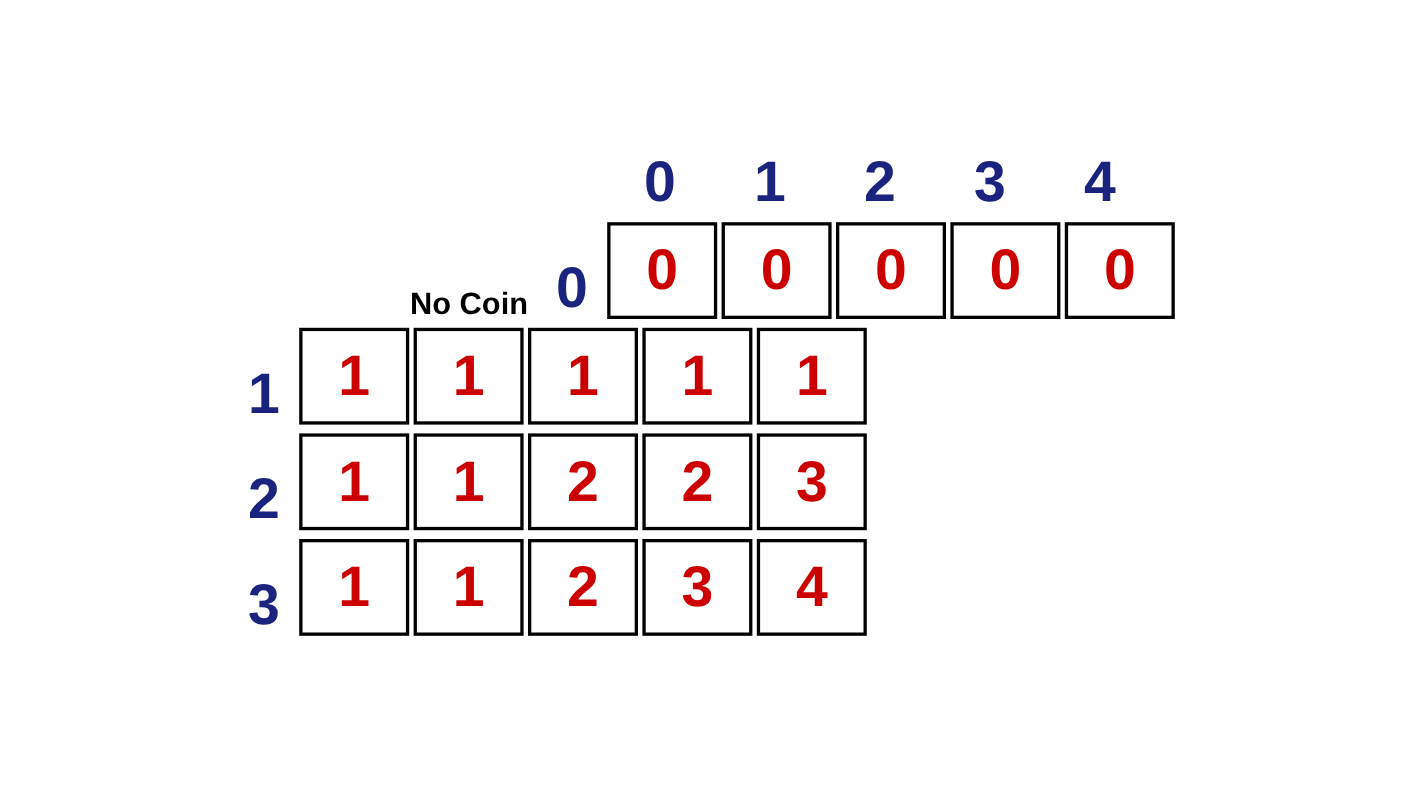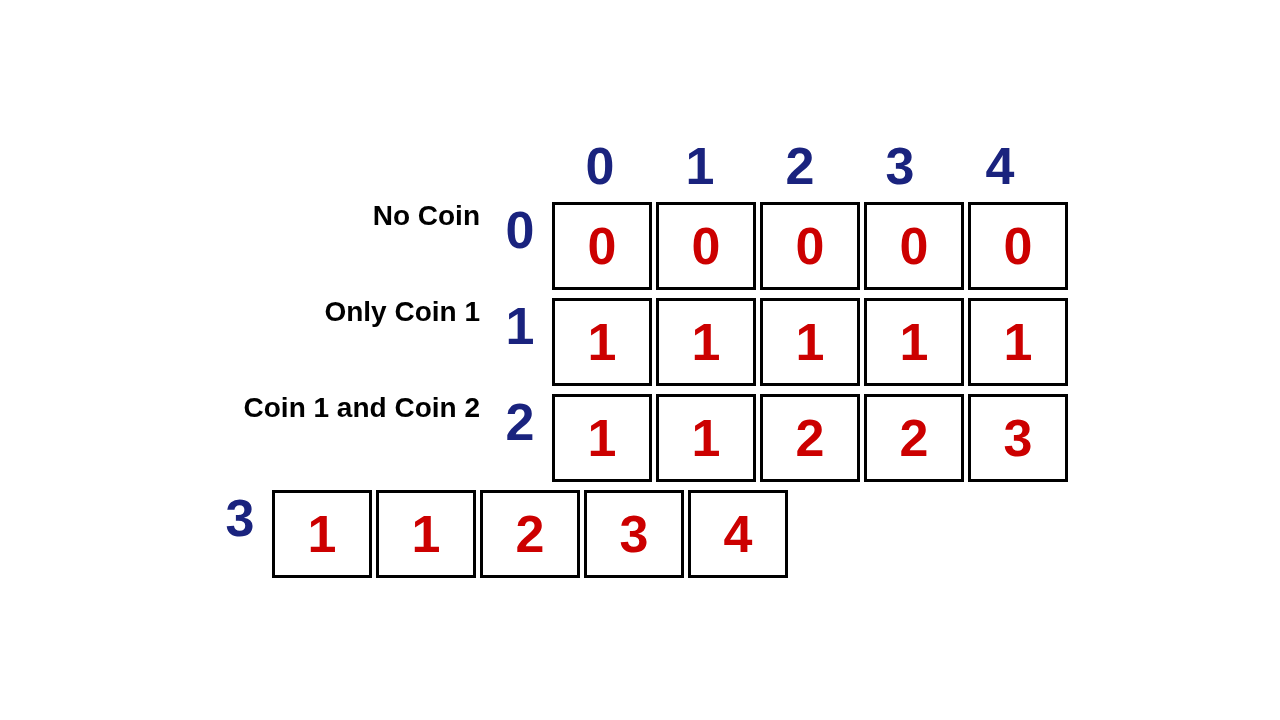--- a/index.html
+++ b/index.html
@@ -28,21 +28,21 @@
     }
     .col-header {
       width: 100px;
       text-align: center;
       font-size: 52px;
       font-weight: bold;
       color: #1a237e;
     }
     .data-row {
       display: flex;
-      align-items: flex-start;
+      align-items: flex-end;
       margin-bottom: 4px;
     }
     .row-label-area {
       width: 280px;
       text-align: right;
       padding-right: 10px;
     }
     .row-label-text {
       font-size: 28px;
       font-weight: bold;
@@ -86,30 +86,28 @@
 <div class="data-row">
       <div class="row-label-area"><span class="row-label-text">No Coin</span></div>
       <div class="row-index">0</div>
       <div class="cell">0</div>
       <div class="cell">0</div>
       <div class="cell">0</div>
       <div class="cell">0</div>
       <div class="cell">0</div>
     </div>
     <div class="data-row">
-      <div class="row-label-area"><span class="row-label-text">Only Coin 1</span></div>
       <div class="row-index">1</div>
       <div class="cell">1</div>
       <div class="cell">1</div>
       <div class="cell">1</div>
       <div class="cell">1</div>
       <div class="cell">1</div>
     </div>
     <div class="data-row">
-      <div class="row-label-area"><span class="row-label-text">Coin 1 and Coin 2</span></div>
       <div class="row-index">2</div>
       <div class="cell">1</div>
       <div class="cell">1</div>
       <div class="cell">2</div>
       <div class="cell">2</div>
       <div class="cell">3</div>
     </div>
     <div class="data-row">
       <div class="row-index">3</div>
       <div class="cell">1</div>

